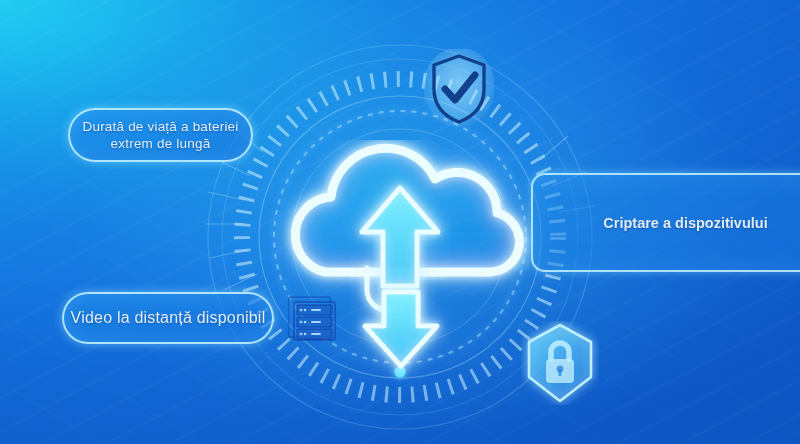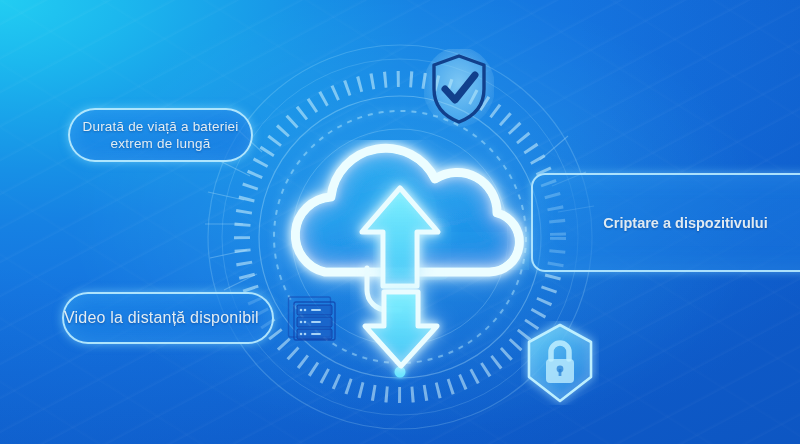--- a/index.html
+++ b/index.html
@@ -91,20 +91,21 @@
     width: 290px;
     height: 240px;
   }
 
   
   .pill {
     position: absolute;
     box-sizing: border-box;
     display: flex;
     align-items: center;
+    justify-content: center;
     text-align: center;
     color: #e2edf4;
     border: 2px solid rgba(188,238,255,0.92);
     background: linear-gradient(160deg, rgba(30,140,235,0.62) 0%, rgba(24,118,224,0.70) 100%);
     box-shadow:
       0 0 10px rgba(150,230,255,0.55),
       inset 0 0 18px rgba(120,215,255,0.20);
     letter-spacing: 0.2px;
     line-height: 1.28;
     text-shadow: 0 1px 2px rgba(0,30,80,0.35);

